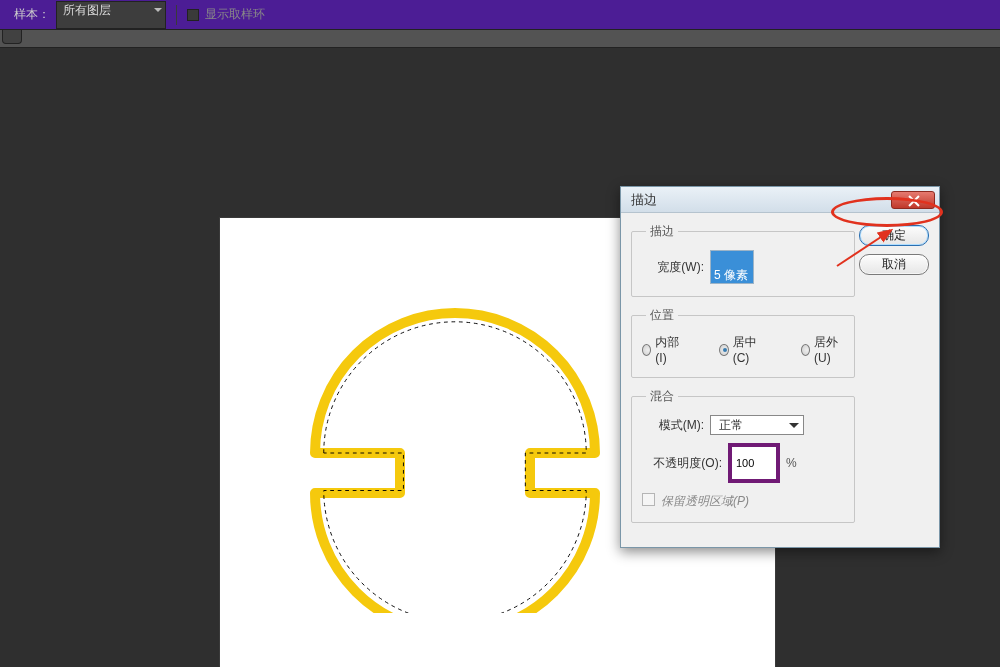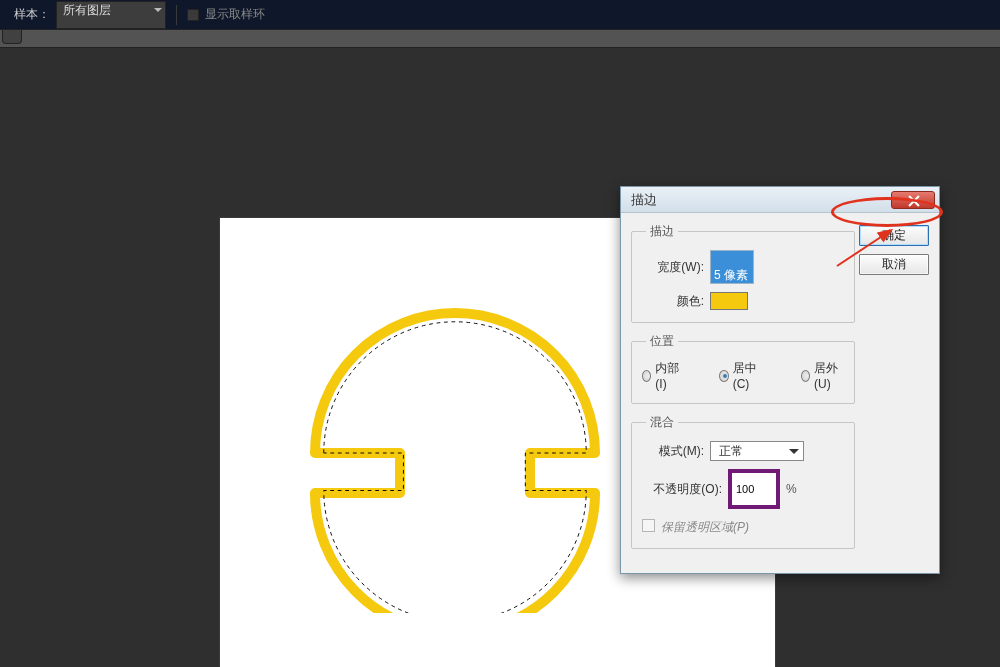--- a/index.html
+++ b/index.html
@@ -1,21 +1,21 @@
 <!DOCTYPE html>
 <html><head>
   <meta charset="utf-8">
   <style>
     * { margin: 0; padding: 0; box-sizing: border-box; font-family: "Microsoft YaHei", sans-serif; }
     body { width: 1000px; height: 667px; background: #2f2f2f; overflow: hidden; position: relative; }
 
     
     .top-toolbar {
       height: 30px;
-      background: #0f172a;
+      background: #4c1d95;
       border-bottom: 1px solid #222;
       display: flex;
       align-items: center;
       padding-left: 14px;
       color: #ccc;
       font-size: 12px;
     }
     .top-toolbar .label { margin-right: 6px; }
     .top-toolbar .select {
       background: #3d3d3d;
@@ -114,21 +114,21 @@
       display: flex;
       padding: 10px 10px 14px 10px;
     }
     .settings-col { flex: 1; }
     .btn-col { width: 74px; display: flex; flex-direction: column; align-items: flex-end; gap: 8px; padding-top: 2px; }
 
     .winbtn {
       width: 70px; height: 21px;
       background: linear-gradient(#fdfdfd, #e6e6e6);
       border: 1px solid #7a7a7a;
-      border-radius: 1px;
+      border-radius: 10px;
       font-size: 12px;
       color: #222;
       text-align: center;
       line-height: 19px;
       box-shadow: inset 0 0 0 1px rgba(255,255,255,.6);
     }
     .winbtn.primary {
       border-color: #2b6fb0;
       box-shadow: inset 0 0 0 1px #aeddff, 0 0 0 0px #a6d4ff;
     }
@@ -262,24 +262,20 @@
     <div class="closebtn"></div>
   </div>
   <div class="body">
     <div class="settings-col">
 
       <fieldset class="group">
         <legend>描边</legend>
         <div class="row">
           <span class="k">宽度(W):</span>
           <div class="txtinput sel">5 像素</div>
-        </div>
-        <div class="row">
-          <span class="k">颜色:</span>
-          <div class="swatch" style="background:#f5c90d"></div>
         </div>
       </fieldset>
 
       <fieldset class="group">
         <legend>位置</legend>
         <div class="radio-row">
           <label class="radio">
             <span class="dot"></span>
             <span>内部(I)</span>
           </label>

